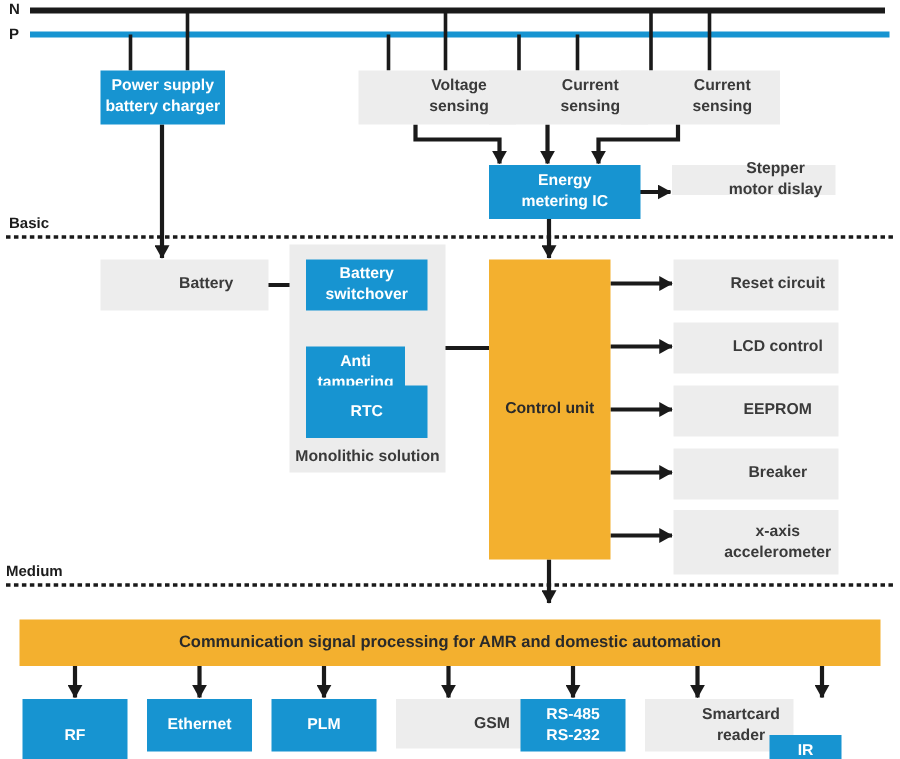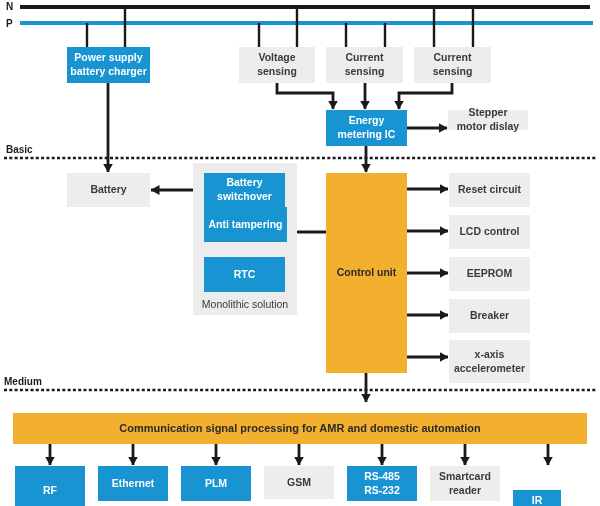--- a/index.html
+++ b/index.html
@@ -18,27 +18,27 @@
   .wire  { stroke:var(--ink); stroke-width:2.8; fill:none; }
   .stub  { stroke:var(--ink); stroke-width:2.4; fill:none; }
   .dotted{ stroke:var(--ink); stroke-width:2.4; fill:none; stroke-dasharray:3 2.3; }
   .ah    { fill:var(--ink); }
   .node {
     position:absolute; z-index:2; display:flex; align-items:center; justify-content:center;
     text-align:center; font-weight:bold; font-size:10.5px; line-height:1.3;
   }
   .node span { white-space:pre-line; }
   .node.blue   { background:var(--blue);   color:#fff;justify-content:center; }
-  .node.gray   { background:var(--gray);   color:#3a3a3a; }
+  .node.gray   { background:var(--gray);   color:#3a3a3a;padding-left:29px; }
   .node.orange { background:var(--orange); color:#2a2a2a; }
   .panel { position:absolute; z-index:2; background:var(--panel); }
   .panel .node { z-index:3; }
   .panel-caption {
     position:absolute; left:0; bottom:5px; width:100%; text-align:center;
-    font-weight:normal; font-size:10.5px; color:#3a3a3a;
+    font-weight:bold; font-size:10.5px; color:#3a3a3a;
   }
   .comm-bar { font-size:11px;margin-top:10px; }
 </style>
 </head>
 <body>
 
 <div class="stage" style="--blue: #1794D1; --orange: #F3B02F; --gray: #EDEDED; --panel: #ECECEC; --ink: #1A1A1A;">
 
   <div class="label mains-label" style="left:6px;top:1px">N</div>
   <div class="hline n-line"></div>
@@ -93,39 +93,39 @@
     </div>
   <div class="node gray" style="left:326px;top:47px;width:77px;height:36px">
       <span>Current
 sensing</span>
     </div>
   <div class="node gray" style="left:414px;top:47px;width:77px;height:36px">
       <span>Current
 sensing</span>
     </div>
 
-  <div class="node blue" style="left:326px;top:110px;width:81px;height:36px">
+  <div class="node blue" style="left:326px;top:110px;width:101px;height:36px">
       <span>Energy
 metering IC</span>
     </div>
   <div class="node gray" style="left:448px;top:110px;width:80px;height:20px">
       <span>Stepper
 motor dislay</span>
     </div>
 
   <div class="node gray" style="left:67px;top:173px;width:83px;height:34px">
       <span>Battery</span>
     </div>
 
   <div class="panel" style="left:193px;top:163px;width:104px;height:152px">
     <div class="node blue" style="left:11px;top:10px;width:81px;height:34px">
         <span>Battery
 switchover</span>
       </div>
-    <div class="node blue" style="left:11px;top:44px;width:83px;height:35px">
+    <div class="node blue" style="left:11px;top:68px;width:66px;height:35px">
         <span>Anti tampering</span>
       </div>
     <div class="node blue" style="left:11px;top:94px;width:81px;height:35px">
         <span>RTC</span>
       </div>
     <div class="panel-caption">Monolithic solution</div>
   </div>
 
   <div class="node orange" style="left:326px;top:173px;width:81px;height:200px">
       <span>Control unit</span>

